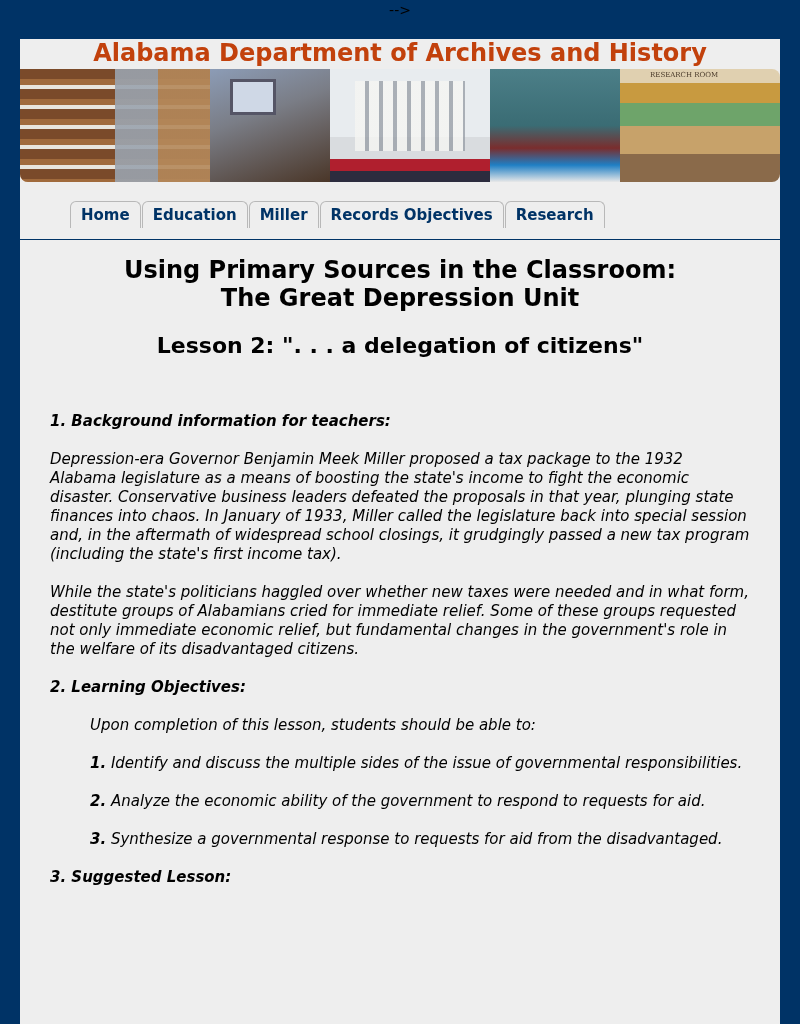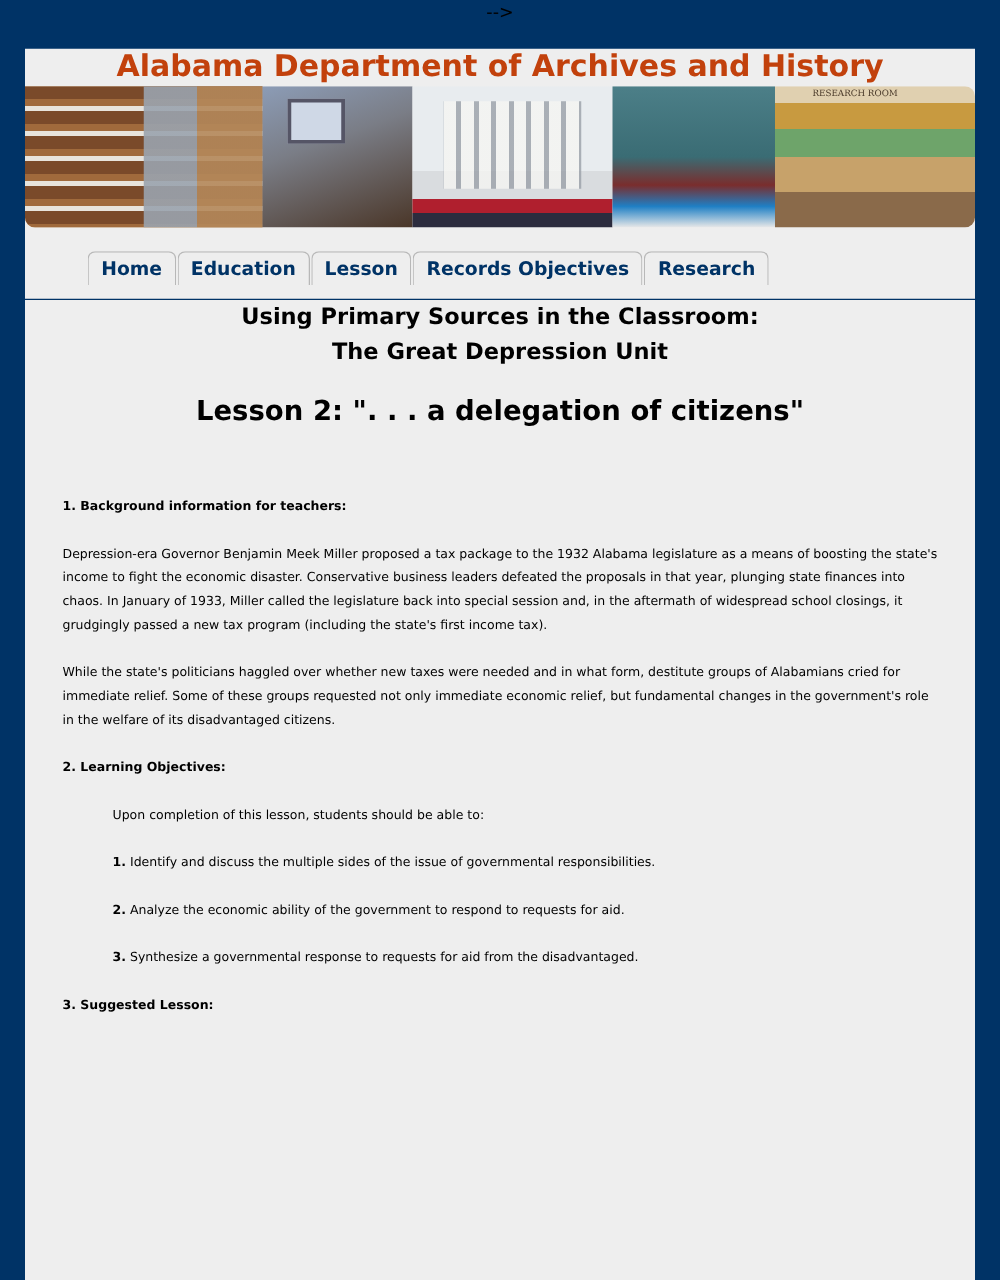--- a/index.html
+++ b/index.html
@@ -80,28 +80,28 @@
     border: 1px solid #b8b8b8; border-bottom: none;
     border-radius: 6px 6px 0 0; background: #eeeeee;
     color: #003366; font-weight: bold; font-size: 15px; line-height: 26px;
     cursor: pointer;
   }
   .nav-rule {
     position: absolute; top: 200px; left: 0; width: 760px; height: 1px; background: #003366;
   }
   .content { position: absolute; top: 201px; left: 0; width: 760px; }
   .h-main {
-    text-align: center; font-weight: bold; font-size: 18px; line-height: 28px;
-    margin-top: 0;
+    text-align: center; font-weight: bold; font-size: 24px; line-height: 28px;
+    margin-top: 16px;
   }
   .h-lesson {
     text-align: center; font-weight: bold; font-size: 22px; line-height: 28px;
     margin-top: 20px;
   }
-  .body { padding: 0 30px; font-size: 10px; line-height: 19px; }
+  .body { padding: 0 30px; font-size: 15px; line-height: 19px; font-style: italic; }
   .sec-head { font-weight: bold; }
   p { margin: 0; }
   .indent { padding-left: 40px; }
   .num { font-weight: bold; }
 </style>
 </head>
 <body>
 
 <div class="stray">--&gt;</div>
 
@@ -113,21 +113,21 @@
     <div class="seg seg-desk"></div>
     <div class="seg seg-building"></div>
     <div class="seg seg-class"></div>
     <div class="seg seg-research"></div>
     <div class="seg seg-statue"></div>
   </div>
 
   <div class="nav">
     <div class="tab">Home</div>
     <div class="tab">Education</div>
-    <div class="tab">Lesson</div>
+    <div class="tab">Miller</div>
     <div class="tab">Records Objectives</div>
     <div class="tab">Research</div>
   </div>
   <div class="nav-rule"></div>
 
   <div class="content">
     <div class="h-main">
       <div>Using Primary Sources in the Classroom:</div>
       <div>The Great Depression Unit</div>
     </div>

